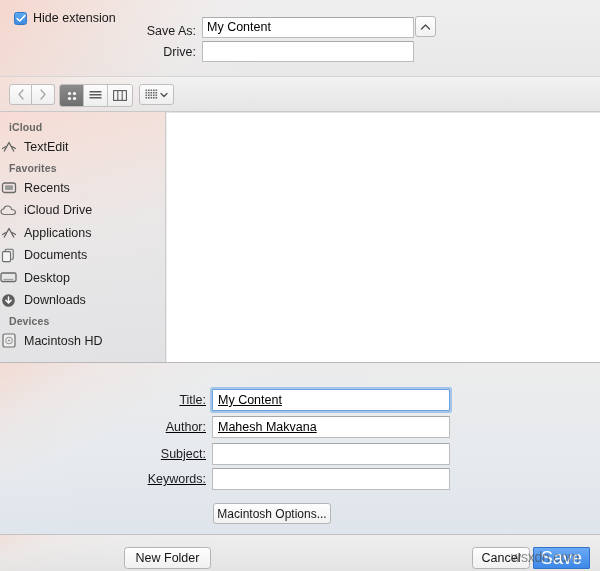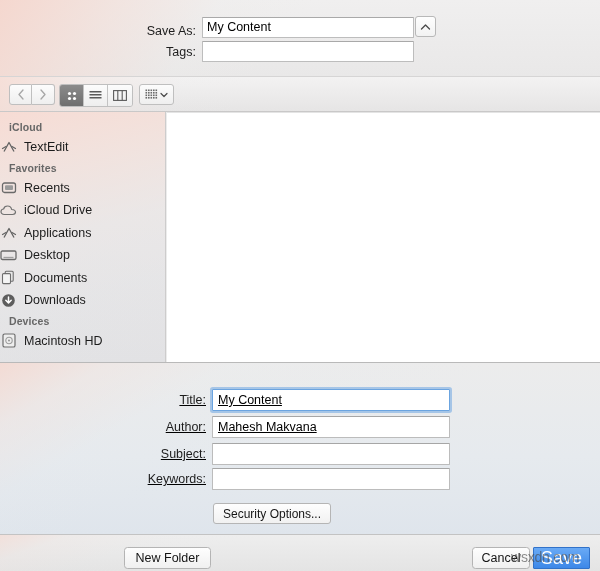--- a/index.html
+++ b/index.html
@@ -349,21 +349,21 @@
     <div class="field-row" id="saveas-row">
       <span class="field-label" id="saveas-label">Save As:</span>
       <div class="text-input" id="saveas-input">My Content</div>
     </div>
     <div id="collapse-btn">
       <svg width="11" height="8" viewBox="0 0 11 8">
         <path d="M1.5 6 L5.5 2 L9.5 6" stroke="#4a4a4a" stroke-width="1.3" fill="none" stroke-linecap="round" stroke-linejoin="round"></path>
       </svg>
     </div>
     <div class="field-row" id="tags-row">
-      <span class="field-label" id="tags-label">Tags:</span>
+      <span class="field-label" id="tags-label">Drive:</span>
       <div class="text-input" id="tags-input"></div>
     </div>
   </div>
 
   <div class="toolbar">
     <div class="nav-group">
       <div class="nav-btn">
         <svg width="8" height="11" viewBox="0 0 8 11">
           <path d="M6 1 L2 5.5 L6 10" stroke="#a6a6a6" stroke-width="1.3" fill="none" stroke-linecap="round" stroke-linejoin="round"></path>
         </svg>
@@ -489,36 +489,36 @@
           <path d="M3 11.5 L8 2.5 L13 11.5" fill="none" stroke="#636363" stroke-width="1.3" stroke-linejoin="round"></path>
           <line x1="1.5" y1="8.5" x2="5" y2="6.5" stroke="#636363" stroke-width="1.2" stroke-linecap="round"></line>
           <line x1="14.5" y1="8.5" x2="11" y2="6.5" stroke="#636363" stroke-width="1.2" stroke-linecap="round"></line>
         </svg>
       </span>
       <span class="sb-label">Applications</span>
     </div>
 
     <div class="sb-item">
       <span class="sb-icon">
+        <svg width="15" height="15" viewBox="0 0 15 15">
+          <rect x="4.2" y="1.2" width="8" height="10" rx="1" fill="#e8e8e8" stroke="#6e6e6e" stroke-width="1.1"></rect>
+          <rect x="1.5" y="3.6" width="8" height="10" rx="1" fill="#f4f4f4" stroke="#6e6e6e" stroke-width="1.1"></rect>
+        </svg>
+      </span>
+      <span class="sb-label">Documents</span>
+    </div>
+
+    <div class="sb-item">
+      <span class="sb-icon">
         <svg width="17" height="13" viewBox="0 0 17 13">
           <rect x="1" y="2" width="15" height="8.5" rx="1.4" fill="none" stroke="#6a6a6a" stroke-width="1.3"></rect>
           <line x1="3.5" y1="8.4" x2="13.5" y2="8.4" stroke="#9c9c9c" stroke-width="1.1"></line>
         </svg>
       </span>
       <span class="sb-label">Desktop</span>
-    </div>
-
-    <div class="sb-item">
-      <span class="sb-icon">
-        <svg width="15" height="15" viewBox="0 0 15 15">
-          <rect x="4.2" y="1.2" width="8" height="10" rx="1" fill="#e8e8e8" stroke="#6e6e6e" stroke-width="1.1"></rect>
-          <rect x="1.5" y="3.6" width="8" height="10" rx="1" fill="#f4f4f4" stroke="#6e6e6e" stroke-width="1.1"></rect>
-        </svg>
-      </span>
-      <span class="sb-label">Documents</span>
     </div>
 
     <div class="sb-item">
       <span class="sb-icon">
         <svg width="15" height="15" viewBox="0 0 15 15">
           <circle cx="7.5" cy="7.5" r="6.3" fill="#5d5d5d"></circle>
           <path d="M7.5 4 L7.5 9.6 M4.8 7.2 L7.5 10 L10.2 7.2" stroke="#ffffff" stroke-width="1.5" fill="none" stroke-linecap="round" stroke-linejoin="round"></path>
         </svg>
       </span>
       <span class="sb-label">Downloads</span>
@@ -550,25 +550,33 @@
       <div class="meta-input">Mahesh Makvana</div>
     </div>
     <div class="meta-row" id="subject-row">
       <span class="meta-label">Subject:</span>
       <div class="meta-input"></div>
     </div>
     <div class="meta-row" id="keywords-row">
       <span class="meta-label">Keywords:</span>
       <div class="meta-input"></div>
     </div>
-    <div id="security-btn">Security Options...</div>
+    <div id="security-btn">Macintosh Options...</div>
   </div>
 
   <div class="bottombar"></div>
 
+  <div id="hide-ext-wrap">
+    <span class="checkbox">
+      <svg width="10" height="9" viewBox="0 0 10 9">
+        <path d="M1.2 4.6 L3.7 7 L8.8 1.6" stroke="#ffffff" stroke-width="1.6" fill="none" stroke-linecap="round" stroke-linejoin="round"></path>
+      </svg>
+    </span>
+    <span id="hide-ext-label">Hide extension</span>
+  </div>
 
   <div class="push-btn" id="newfolder-btn">New Folder</div>
   <div class="push-btn" id="cancel-btn">Cancel</div>
   <div id="save-btn">Save</div>
 
   <div id="watermark">wsxdn.com</div>
 
 </div>
 
 </body></html>

